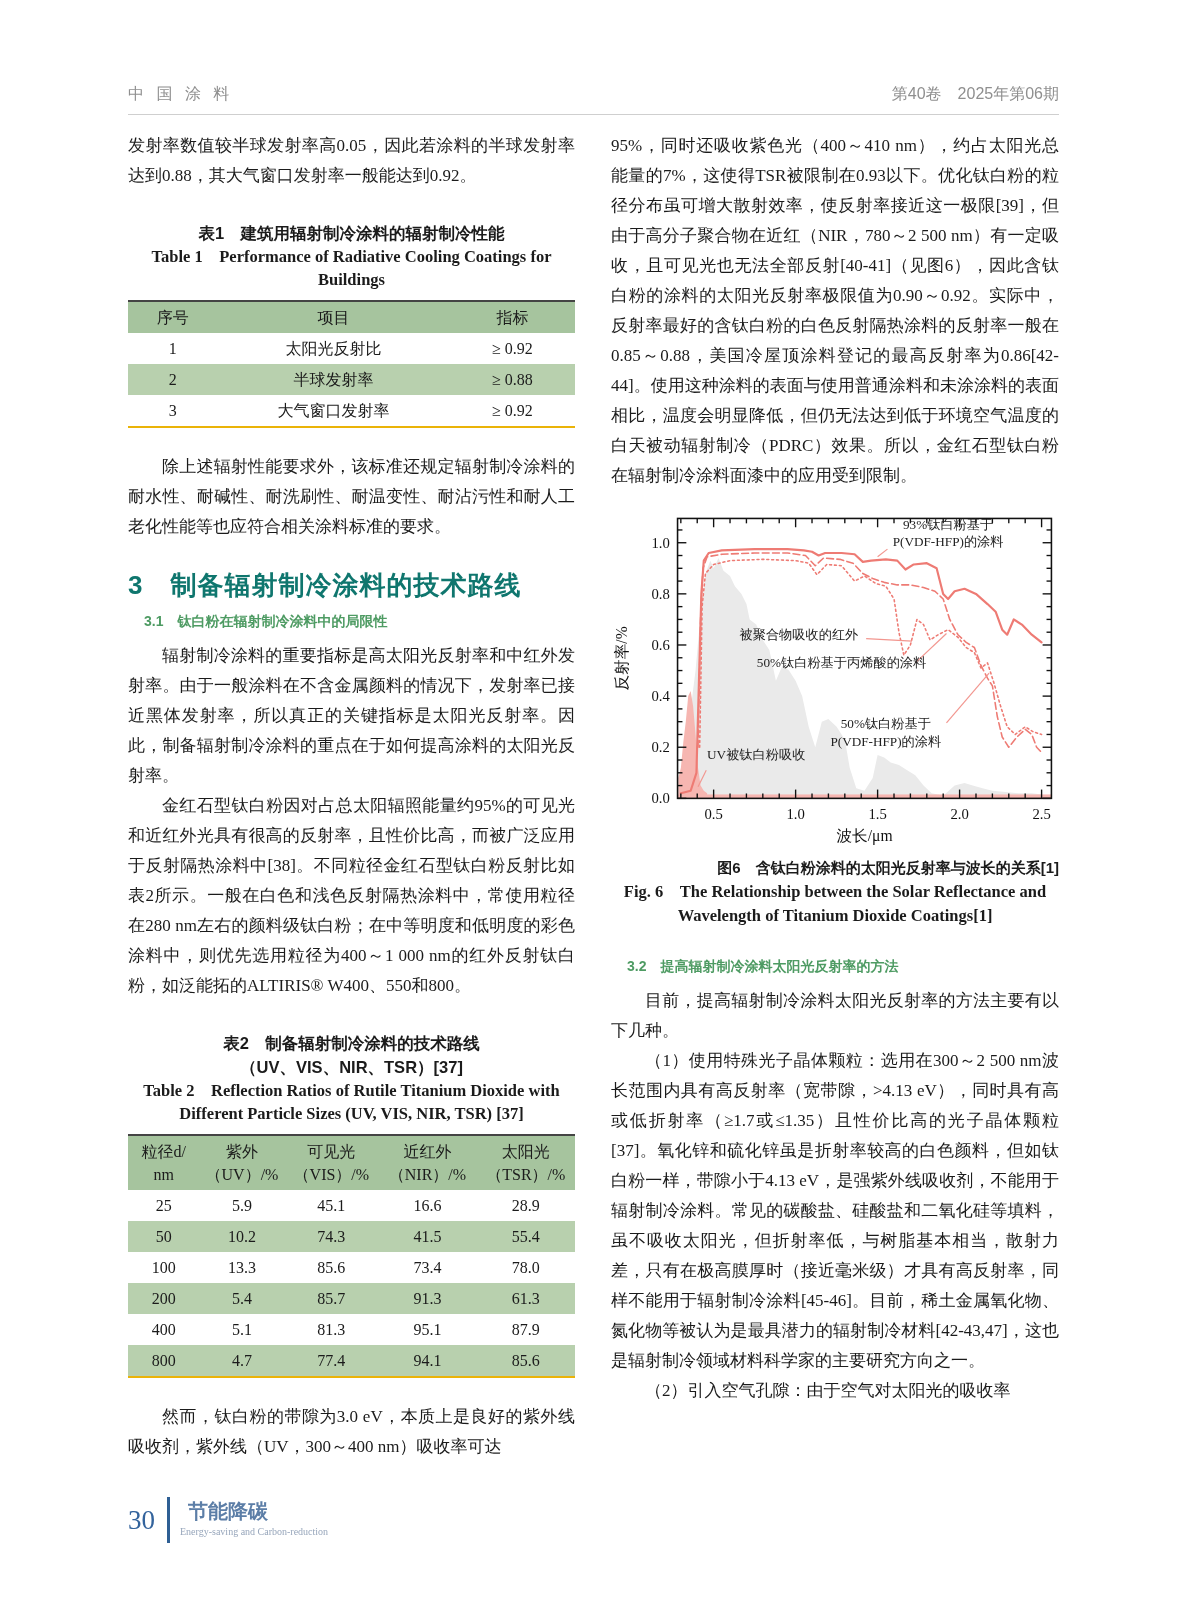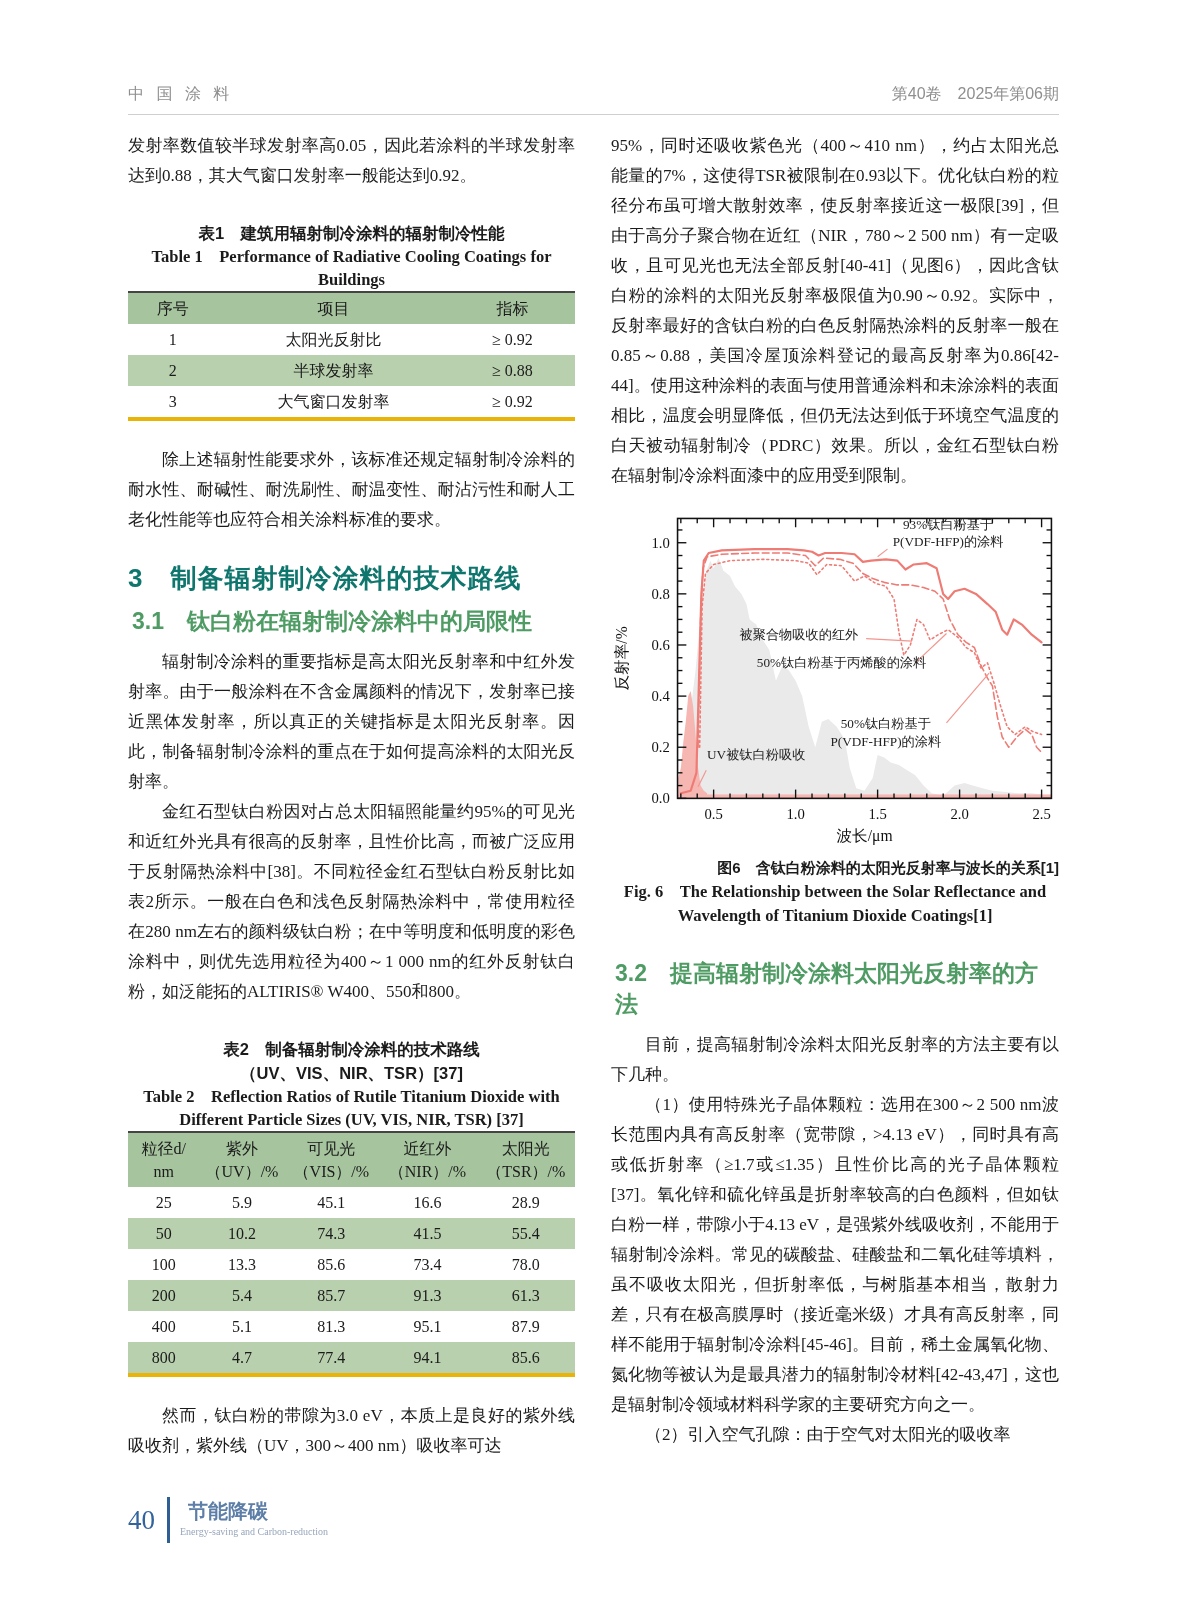--- a/index.html
+++ b/index.html
@@ -14,30 +14,30 @@
   
   .columns{position:absolute;top:131px;left:128px;width:931px;display:flex;gap:36px;}
   .col{width:448px;}
   p.body{font-size:17px;line-height:30px;text-align:justify;margin:0 0 0 0;}
   p.ind{text-indent:2em;}
   
   .tblk{margin-top:30px;margin-bottom:24px;}
   .t-zh{font-family:"Liberation Sans",sans-serif;font-weight:700;font-size:16.5px;
         text-align:center;line-height:24px;}
   .t-en{font-weight:700;font-size:16.5px;text-align:center;line-height:23px;}
-  table.dt{width:100%;border-collapse:collapse;margin-top:0;
-           border-top:2px solid #444;border-bottom:4px solid #eab308;font-size:16px;}
+  table.dt{width:100%;border-collapse:collapse;margin-top:9px;
+           border-top:2px solid #444;border-bottom:2px solid #eab308;font-size:16px;}
   table.dt td{text-align:center;padding:4px 2px;line-height:23px;}
   tr.ghead{background:#a6c49e;}
   tr.galt{background:#b8d0ae;}
   
   h2.sec{font-family:"Liberation Sans",sans-serif;color:#0f766e;font-size:26px;
          font-weight:700;margin:26px 0 10px 0;letter-spacing:1px;}
-  h3.sub{font-family:"Liberation Sans",sans-serif;color:#4e9b63;font-size:23px;
-         font-weight:700;margin:4px 0 10px 4px;}
+  h3.sub{font-family:"Liberation Sans",sans-serif;color:#4e9b63;font-size:14px;
+         font-weight:700;margin:4px 0 10px 16px;}
   
   .figure{margin-top:12px;}
   .figure svg{display:block;margin:0 auto;}
   .figcap-zh{font-family:"Liberation Sans",sans-serif;font-weight:700;font-size:15px;
              text-align:right;line-height:25px;margin-top:4px;}
   .figcap-en{font-weight:700;font-size:16.5px;text-align:center;line-height:24px;}
   
   .pfooter{position:absolute;left:128px;top:1497px;display:flex;align-items:center;}
   .pfooter .pno{font-size:27px;color:#33639c;margin-right:12px;line-height:46px;}
   .pfooter .bar{width:3px;height:46px;background:#2e5f94;margin-right:10px;}
@@ -311,21 +311,21 @@
       </div>
 
       <h3 class="sub" style="margin-top:30px;">3.2　提高辐射制冷涂料太阳光反射率的方法</h3>
       <p class="body ind">目前，提高辐射制冷涂料太阳光反射率的方法主要有以下几种。</p>
       <p class="body ind">（1）使用特殊光子晶体颗粒：选用在300～2 500 nm波长范围内具有高反射率（宽带隙，&gt;4.13 eV），同时具有高或低折射率（≥1.7或≤1.35）且性价比高的光子晶体颗粒[37]。氧化锌和硫化锌虽是折射率较高的白色颜料，但如钛白粉一样，带隙小于4.13 eV，是强紫外线吸收剂，不能用于辐射制冷涂料。常见的碳酸盐、硅酸盐和二氧化硅等填料，虽不吸收太阳光，但折射率低，与树脂基本相当，散射力差，只有在极高膜厚时（接近毫米级）才具有高反射率，同样不能用于辐射制冷涂料[45-46]。目前，稀土金属氧化物、氮化物等被认为是最具潜力的辐射制冷材料[42-43,47]，这也是辐射制冷领域材料科学家的主要研究方向之一。</p>
       <p class="body ind">（2）引入空气孔隙：由于空气对太阳光的吸收率</p>
     </div>
   </div>
 
   <div class="pfooter">
-    <span class="pno">40</span>
+    <span class="pno">30</span>
     <span class="bar"></span>
     <span>
       <div class="sz">节能降碳</div>
       <div class="se">Energy-saving and Carbon-reduction</div>
     </span>
   </div>
 
 </div>
 
 </body></html>

